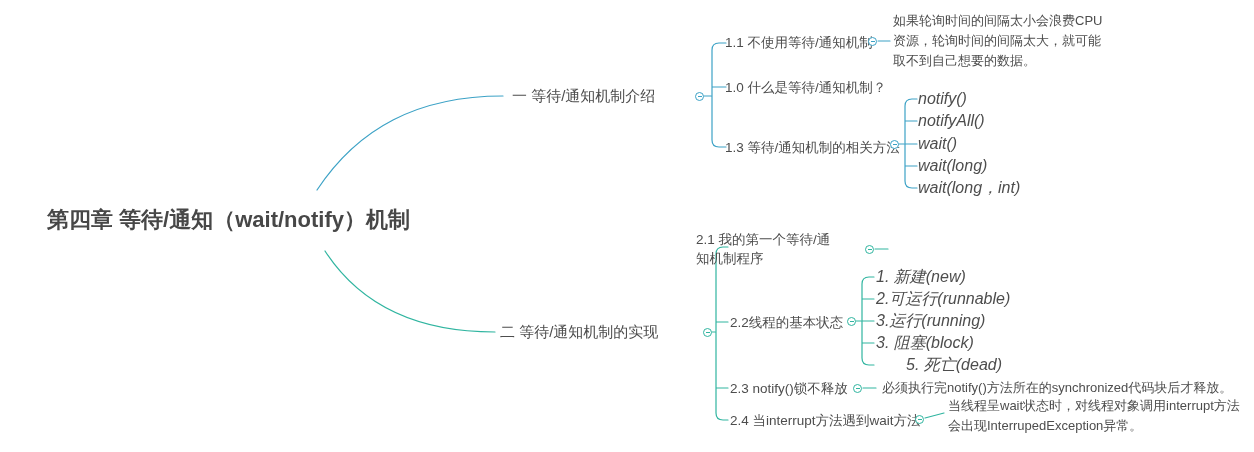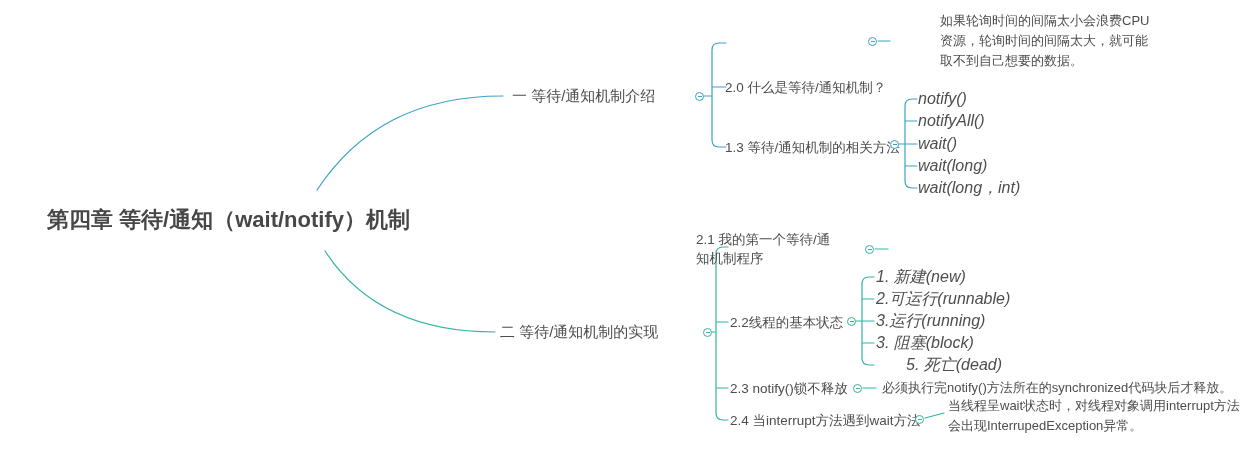--- a/index.html
+++ b/index.html
@@ -75,26 +75,27 @@
     <path class="b2" d="M856,321 H861 M862,321 V284 Q862,277 869,277 H874 M862,299 H874 M862,321 H874 M862,343 H874 M862,321 V358 Q862,365 869,365 H874"></path>
     <path class="b2" d="M863,388 H876"></path>
     <path class="b2" d="M925,418 L944,413"></path>
   </svg>
 
   <div class="node root-label" style="left:47px; top:220px">第四章 等待/通知（wait/notify）机制</div>
 
   <div class="node branch-label" style="left:512px; top:96px">一 等待/通知机制介绍</div>
   <div class="handle b1" style="left:695px; top:92px"></div>
 
+  <div class="node child-label" style="left:725px; top:42px">1.1 不使用等待/通知机制</div>
   <div class="handle b1" style="left:868px; top:37px"></div>
-  <div class="node note-label" style="left:940px; top:41px">如果轮询时间的间隔太小会浪费CPU
+  <div class="node note-label" style="left:893px; top:41px">如果轮询时间的间隔太小会浪费CPU
 资源，轮询时间的间隔太大，就可能
 取不到自己想要的数据。</div>
 
-  <div class="node child-label" style="left:725px; top:87px">2.0 什么是等待/通知机制？</div>
+  <div class="node child-label" style="left:725px; top:87px">1.0 什么是等待/通知机制？</div>
 
   <div class="node child-label" style="left:725px; top:147px">1.3 等待/通知机制的相关方法</div>
   <div class="handle b1" style="left:890px; top:140px"></div>
 
   <div class="node leaf-label" style="left:918px; top:99px">notify()</div>
   <div class="node leaf-label" style="left:918px; top:121px">notifyAll()</div>
   <div class="node leaf-label" style="left:918px; top:144px">wait()</div>
   <div class="node leaf-label" style="left:918px; top:166px">wait(long)</div>
   <div class="node leaf-label" style="left:918px; top:188px">wait(long，int)</div>
 

